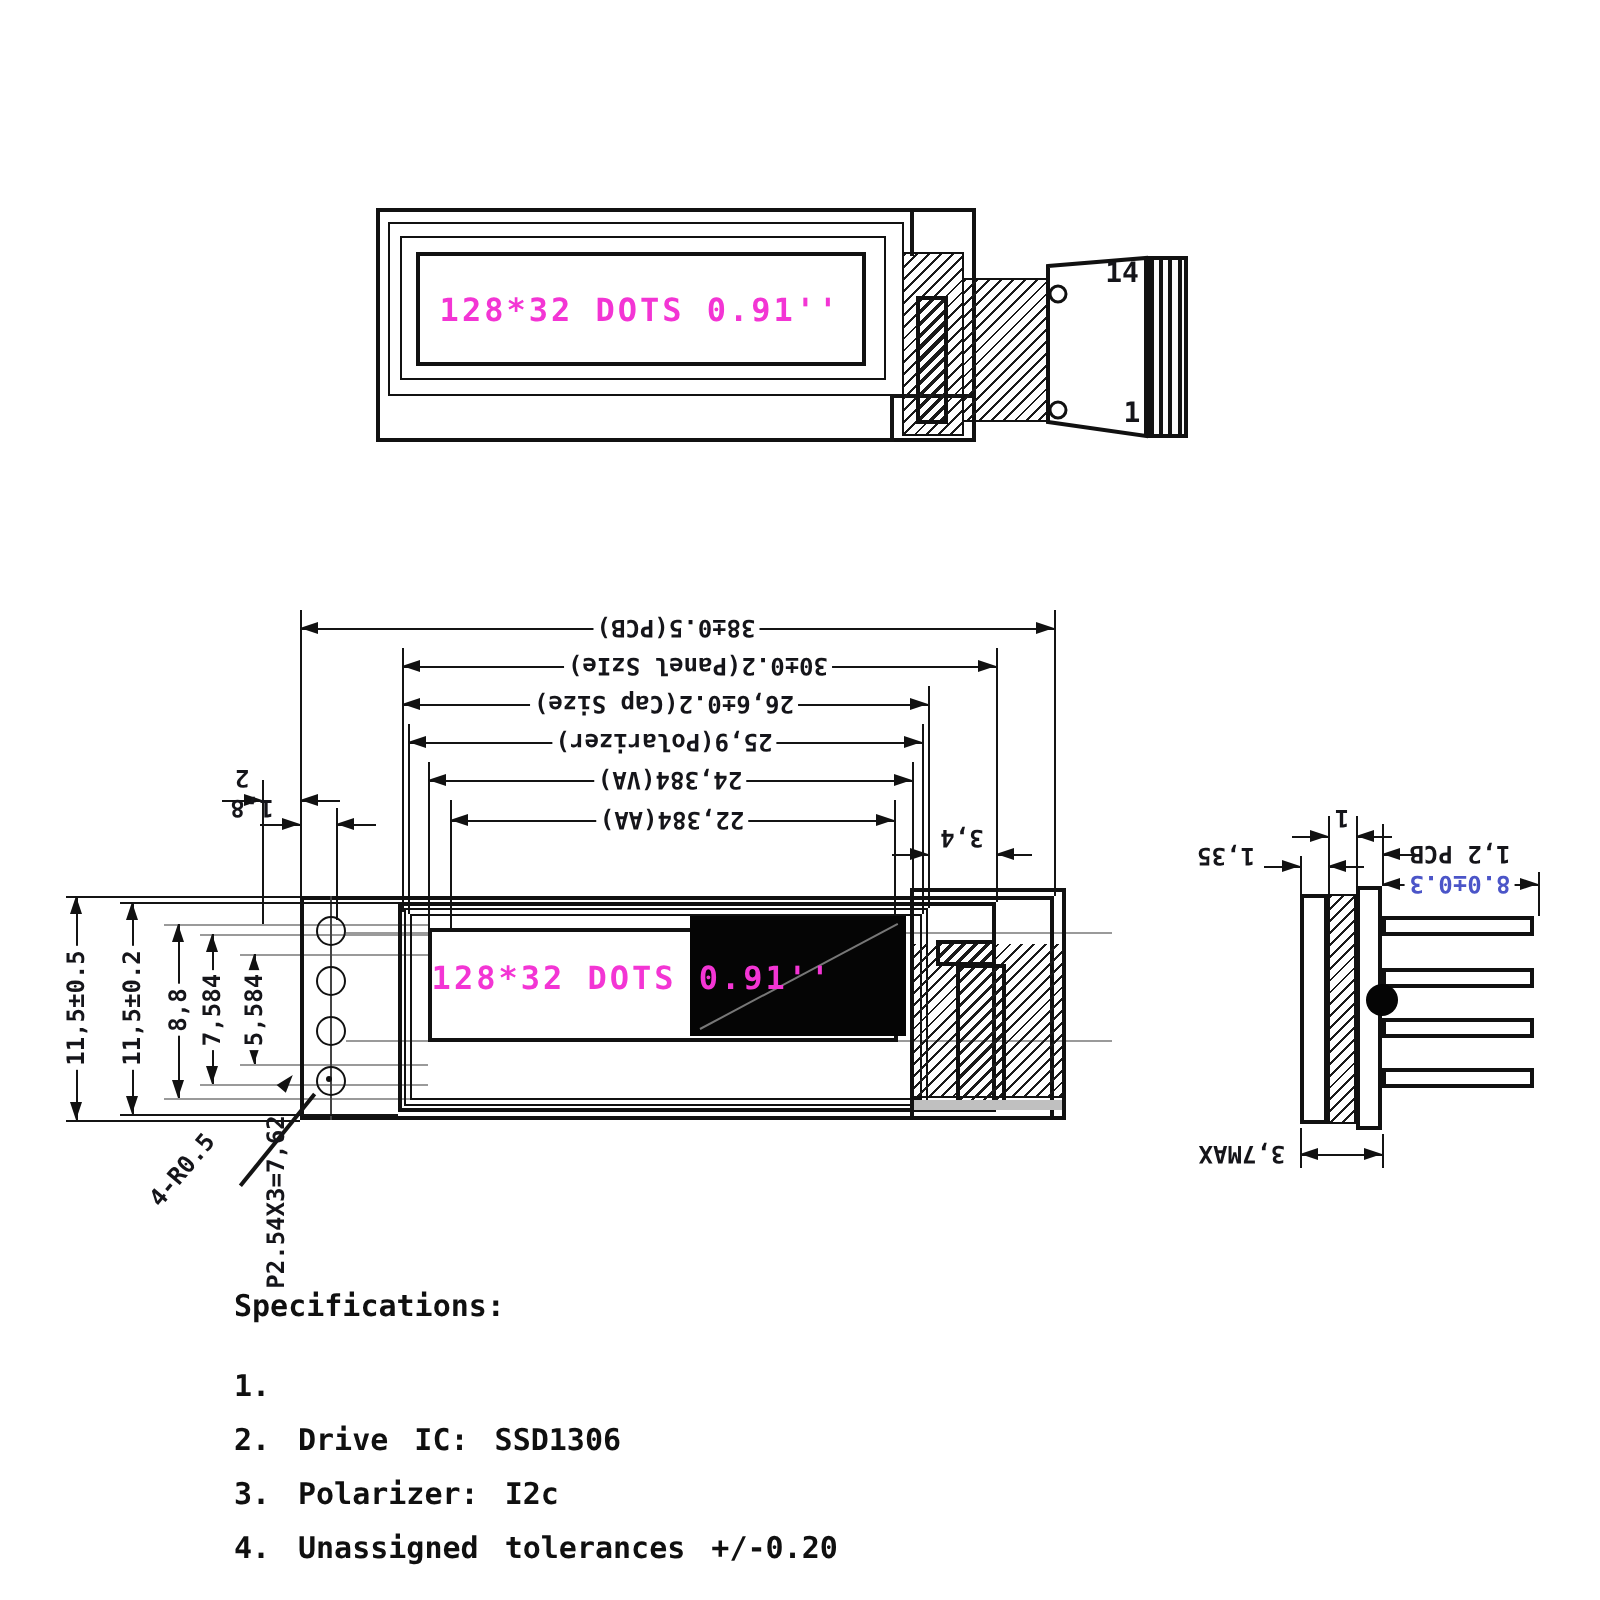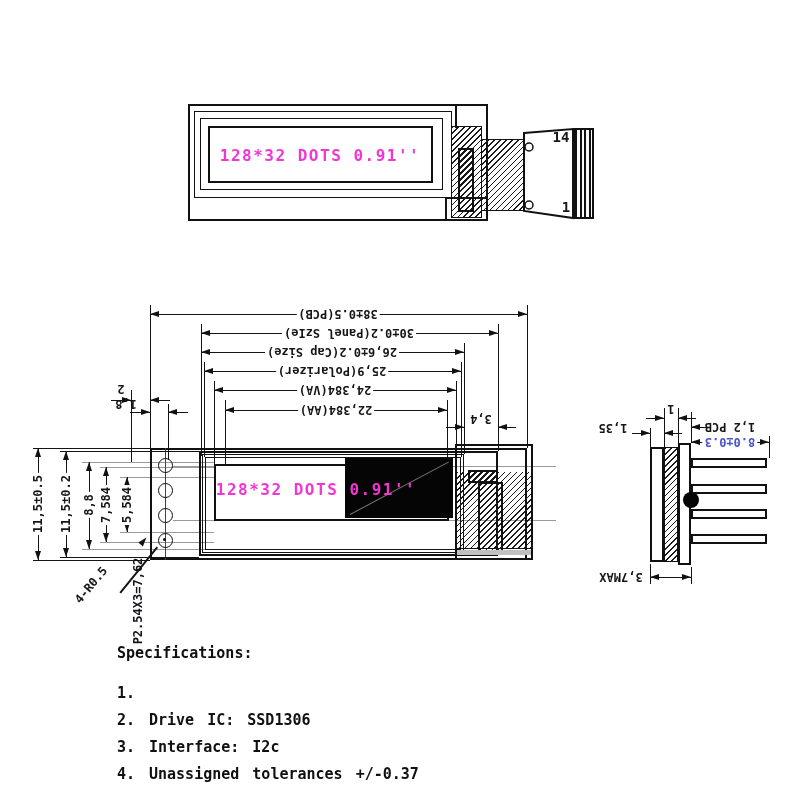--- a/index.html
+++ b/index.html
@@ -60,25 +60,25 @@
     <div class="sp-title">Specifications:</div>
     <div class="sp-row">
       <span class="sp-num">1.</span>
     </div>
     <div class="sp-row">
       <span class="sp-num">2.</span>
       <span>Drive IC: SSD1306</span>
     </div>
     <div class="sp-row">
       <span class="sp-num">3.</span>
-      <span>Interface: I2c</span>
+      <span>Polarizer: I2c</span>
     </div>
     <div class="sp-row">
       <span class="sp-num">4.</span>
-      <span>Unassigned tolerances +/-0.37</span>
+      <span>Unassigned tolerances +/-0.20</span>
     </div>
   </div>
 <div class="sh r b25" style="left: 188px; top: 104px; width: 300px; height: 117px;"></div>
     <div class="sh r b15" style="left: 194px; top: 111px; width: 258px; height: 87px;"></div>
     <div class="sh r b1" style="left: 200px; top: 118px; width: 243px; height: 72px;"></div>
     <div class="sh r b25 white" style="left: 208px; top: 126px; width: 225px; height: 57px;"></div>
     <div class="sh vl" style="left: 455px; top: 106px; height: 22px; width: 2px;"></div>
     <div class="sh hl" style="left: 445px; top: 197px; width: 43px; height: 2px;"></div>
     <div class="sh vl" style="left: 445px; top: 197px; height: 24px; width: 2px;"></div>
     <div class="sh hatchr b15" style="left: 451px; top: 126px; width: 31px; height: 92px;"></div>

